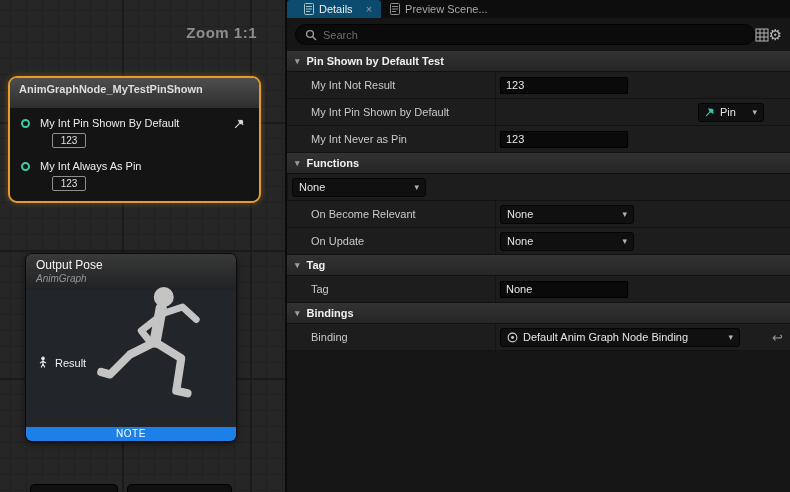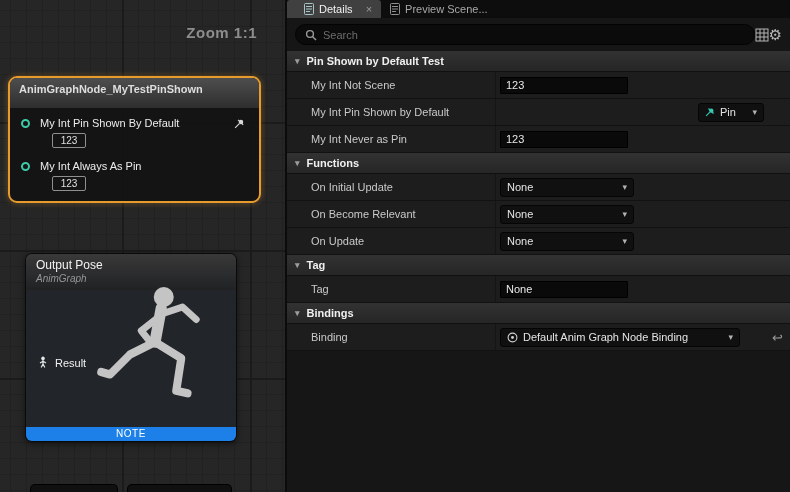--- a/index.html
+++ b/index.html
@@ -60,21 +60,21 @@
     border:1px solid #000; border-bottom:none; border-radius:5px 5px 0 0; top:484px; }
   .pn1 { left:30px; width:88px; }
   .pn2 { left:127px; width:105px; }
 
   
   .details { position:relative; width:505px; height:492px; background:#161616;
     border-left:2px solid #0b0b0b; display:flex; flex-direction:column; }
 
   .tabbar { height:18px; background:#0d0d0d; display:flex; align-items:stretch; flex:0 0 18px; }
   .tab { display:flex; align-items:center; gap:5px; padding:0 9px; font-size:11px; cursor:default; }
-  .tab.active { background:#404040; color:#f0f0f0; border-radius:3px 3px 0 0;padding-left:17px; }
+  .tab.active { background:#0c4a6e; color:#f0f0f0; border-radius:3px 3px 0 0;padding-left:17px; }
   .tab.inactive { color:#a8a8a8; }
   .tab-close { font-size:11px; color:#9a9a9a; margin-left:8px; line-height:1; }
 
   .searchrow { height:33px; flex:0 0 33px; display:flex; align-items:center;
     padding:0 8px; background:#161616; }
   .searchbox { flex:1; height:21px; border-radius:11px; background:#0b0b0b;
     border:1px solid #030303; display:flex; align-items:center; padding:0 9px; gap:6px; }
   .searchbox input { flex:1; background:transparent; border:none; outline:none;
     color:#d8d8d8; font-size:11px; font-family:"Liberation Sans",sans-serif; }
   .searchbox input::placeholder { color:#6d6d6d; }
@@ -211,21 +211,21 @@
       <span class="gear">⚙</span>
     </div>
 
     <div class="props">
 
       <div class="section-header">
         <span class="sec-chev">▾</span>
         <span>Pin Shown by Default Test</span>
       </div>
       <div class="row">
-        <div class="row-label">My Int Not Scene</div>
+        <div class="row-label">My Int Not Result</div>
         <div class="row-value">
           <input class="prop-input" readonly="" value="123" style="">
         </div>
       </div>
       <div class="row">
         <div class="row-label">My Int Pin Shown by Default</div>
         <div class="row-value">
           <div class="combo pin-combo">
             <span class="toolicon">
               <svg width="10" height="10" viewBox="0 0 12 12">
@@ -244,21 +244,20 @@
         <div class="row-value">
           <input class="prop-input" readonly="" value="123" style="">
         </div>
       </div>
 
       <div class="section-header">
         <span class="sec-chev">▾</span>
         <span>Functions</span>
       </div>
       <div class="row">
-        <div class="row-label">On Initial Update</div>
         <div class="row-value">
           <div class="combo combo-none">
             <span class="combo-label">None</span>
             <span class="chev">▾</span>
           </div>
         </div>
       </div>
       <div class="row">
         <div class="row-label">On Become Relevant</div>
         <div class="row-value">

